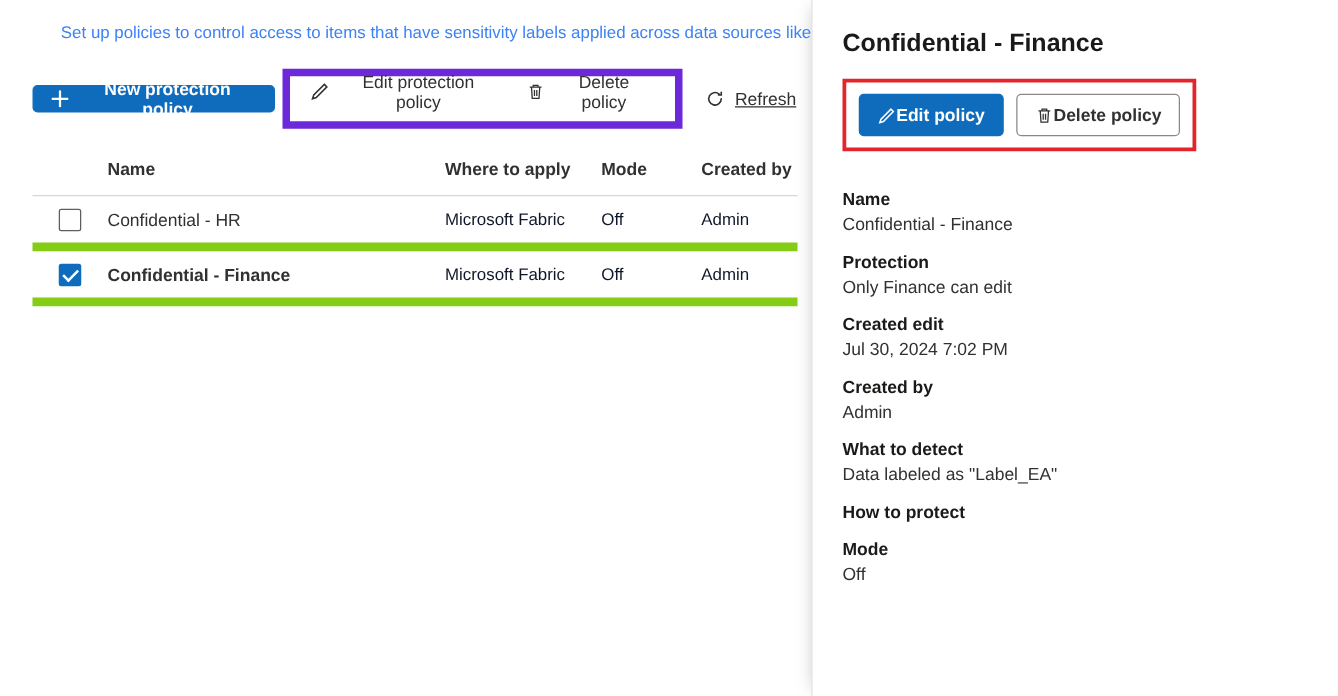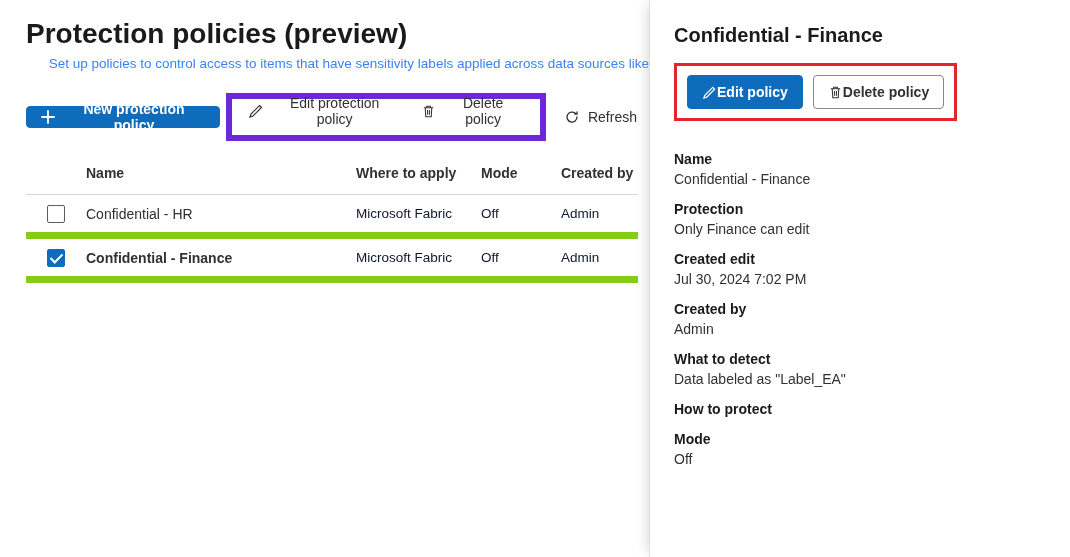--- a/index.html
+++ b/index.html
@@ -68,20 +68,21 @@
     color: #323130;
     display: inline-flex;
     align-items: center;
     gap: 8px;
     cursor: pointer;
   }
   .btn-flat svg, .btn-primary svg, .panel-btn svg { flex: none; }
   .refresh-wrap {
     margin-left: 6px;
     display: inline-flex;
+    text-decoration: underline;
   }
   .table { width: 612px; }
   .thead, .trow {
     display: flex;
     align-items: center;
     height: 44px;
     border-bottom: 7px solid #84cc16;
   }
   .thead { font-weight: 600; color: #323130; border-bottom: 1px solid #d6d6d6;}
   .col-check { width: 60px; display: flex; align-items: center; justify-content: center;}
@@ -150,21 +151,20 @@
   }
   .panel-btn.primary { background: #0f6cbd; color: #fff; border: 1px solid #0f6cbd;}
   .panel-btn.secondary { background: #fff; color: #323130; border: 1px solid #8a8886;}
   .field-label { font-weight: 600; font-size: 14px; margin-top: 14px; color: #1b1a19;}
   .field-value { font-size: 14px; color: #323130; margin-top: 4px;}
 </style>
 </head>
 <body>
 
 <div class="main">
-  <h1 class="page-title">Protection policies (preview)</h1>
   <div class="page-desc">Set up policies to control access to items that have sensitivity labels applied across data sources like</div>
 
   <div class="toolbar">
     <button class="btn-primary">
       <svg width="14" height="14" viewBox="0 0 14 14">
           <path d="M7 1v12M1 7h12" stroke="#fff" stroke-width="1.8" stroke-linecap="round"></path>
         </svg>
       <span>New protection policy</span>
     </button>
 

